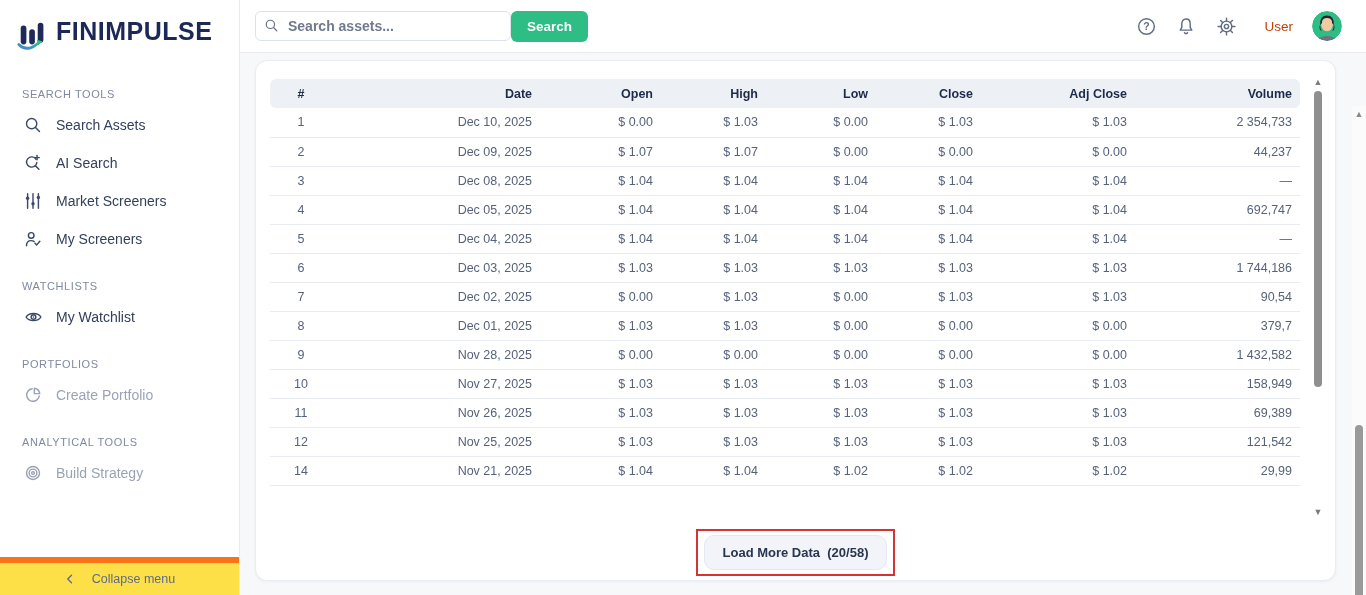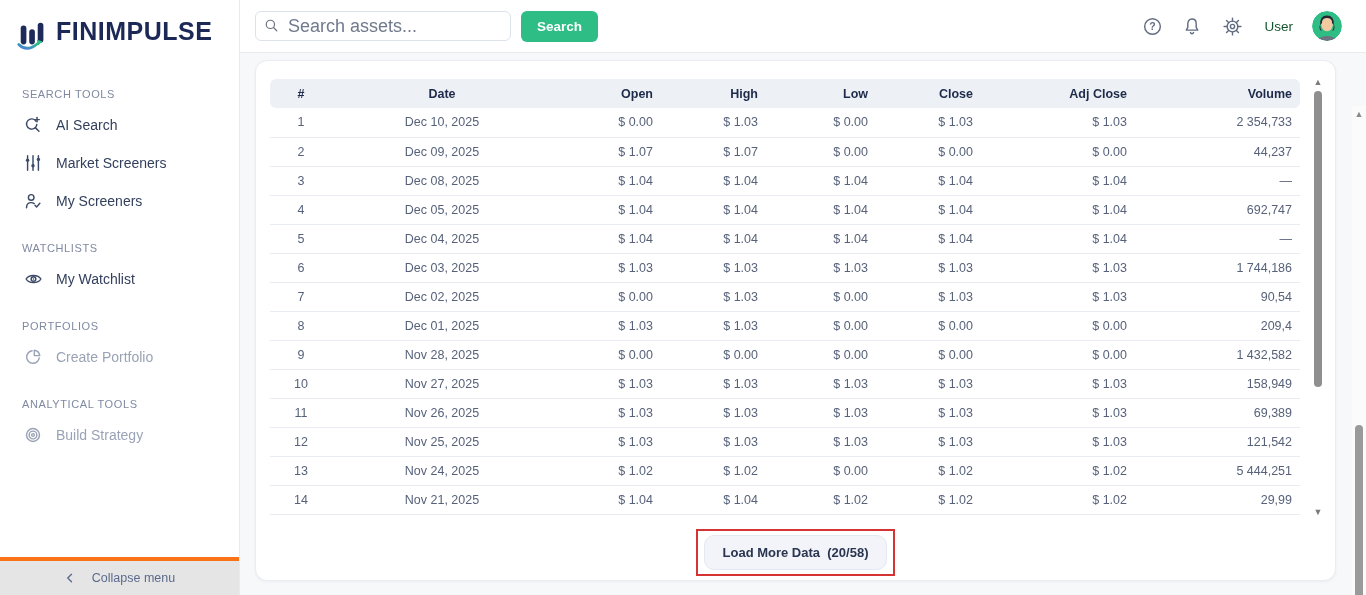--- a/index.html
+++ b/index.html
@@ -13,56 +13,56 @@
   .logo-text { font-size:25px; font-weight:bold; color:#1c2957; letter-spacing:.5px; }
   .nav { padding-top:14px; }
   .nav-section { margin-bottom:10px; }
   .nav-section-label { display:block; font-size:11px; font-weight:normal; color:#7f89a1;
                        letter-spacing:.6px; padding:12px 0 6px 22px; }
   .nav-item { display:flex; align-items:center; gap:13px; height:38px; padding-left:24px;
               font-size:14px; color:#33405d; cursor:pointer; }
   .nav-item .nav-ico { width:19px; height:19px; display:flex; align-items:center; color:#3c4a68; }
   .nav-item.muted { color:#9aa3b6; }
   .nav-item.muted .nav-ico { color:#9aa3b6; }
-  .collapse-area { position:absolute; bottom:0; left:0; width:239px; border-top:4px solid #f97316;
+  .collapse-area { position:absolute; bottom:0; left:0; width:239px; border-top:6px solid #f97316;
                    height:38px; display:flex; align-items:center; justify-content:center;
-                   gap:16px; color:#5c6b8c; font-size:12.5px; cursor:pointer; background:#e5e5e5; }
+                   gap:16px; color:#5c6b8c; font-size:12.5px; cursor:pointer; background:#fde047; }
 
   
   .topbar { position:absolute; left:240px; top:0; width:1126px; height:53px; background:#fff;
             border-bottom:1px solid #e8eaf0; display:flex; align-items:center; }
   .search-wrap { position:relative; margin-left:15px; }
   .search-wrap .mag { position:absolute; left:9px; top:7px; color:#6a7386; }
   .search-input { width:256px; height:30px; border:1px solid #dde2ea; border-radius:6px;
-                  padding:0 10px 0 32px; font-size:18px; color:#3a4560; outline:none;
-                  font-family:"Liberation Sans", sans-serif; background:#fff; }
+                  padding:0 10px 0 32px; font-size:14px; color:#3a4560; outline:none;
+                  font-family:"Liberation Sans", sans-serif; background:#fff;font-weight:bold; }
   .search-input::placeholder { color:#707a8c; }
-  .search-btn { margin-left:10px; height:31px; padding:0 16px; background:#2ebd85; border:none;
+  .search-btn { height:31px; padding:0 16px; background:#2ebd85; border:none;
                 border-radius:6px; color:#fff; font-size:13.5px; font-weight:bold; cursor:pointer;
                 font-family:"Liberation Sans", sans-serif; }
   .topbar-right { margin-left:auto; display:flex; align-items:center; gap:19px; padding-right:24px; }
   .tb-ico { width:21px; height:21px; color:#626d82; cursor:pointer; display:flex; align-items:center; }
-  .user-label { font-size:13.5px; color:#14532d; margin-left:2px; }
+  .user-label { font-size:13.5px; color:#c2410c; margin-left:8px; }
   .avatar { width:30px; height:30px; border-radius:50%; overflow:hidden; cursor:pointer; }
 
   
   .content { position:absolute; left:240px; top:53px; width:1126px; height:542px; background:#f7f8fa; }
   .card { position:absolute; left:15px; top:7px; width:1081px; height:521px; background:#fff;
           border:1px solid #e9ecf2; border-radius:12px; box-shadow:0 1px 3px rgba(20,30,60,.05); }
 
   table.data { border-collapse:collapse; table-layout:fixed; width:1030px;
                margin:18px 0 0 14px; }
   .data th { background:#edf1f6; font-size:12.5px; font-weight:bold; color:#1e2a4a;
              height:29px; white-space:nowrap; }
   .data th:first-child { border-radius:6px 0 0 6px; }
   .data th:last-child  { border-radius:0 6px 6px 0; }
   .data td { font-size:12.5px; color:#57627a; height:29px; border-bottom:1px solid #e9edf2;
              white-space:nowrap; background:#fff; }
   .c-center { text-align:center; }
-  .c-left   { text-align:center; padding-left:20px; }
+  .c-left   { text-align:right; padding-left:20px; }
   .c-right  { text-align:right; padding-right:8px; }
 
   
   .loadmore-row { position:absolute; left:0; top:468px; width:100%; display:flex; justify-content:center; }
   .annotation-box { border:2px solid #d63434; padding:4px 6px; }
   .loadmore-btn { background:#f2f4f9; border:1px solid #e4e9f1; border-radius:10px;
                   padding:9px 18px; font-size:13px; font-weight:bold; color:#2a3550;
                   cursor:pointer; font-family:"Liberation Sans", sans-serif; white-space:nowrap; }
 
   
@@ -102,20 +102,29 @@
         <rect x="23" y="5" width="6" height="21" rx="3" fill="#1e2a5a"></rect>
         <path d="M3 28 C 9 34, 16 33, 23 27" fill="none" stroke="url(#swoosh)" stroke-width="3" stroke-linecap="round"></path>
         <path d="M22 23 L28 24.5 L23.5 29 Z" fill="#2ebd85"></path>
       </svg>
     </span>
     <span class="logo-text">FINIMPULSE</span>
   </div>
   <nav class="nav" id="sidebar-nav">
       <div class="nav-section">
         <span class="nav-section-label">SEARCH TOOLS</span>
+        <div class="nav-item">
+          <span class="nav-ico">
+            <svg width="18" height="18" viewBox="0 0 20 20">
+              <circle cx="8.5" cy="8.5" r="5.7" fill="none" stroke="currentColor" stroke-width="1.6" stroke-linecap="round" stroke-linejoin="round"></circle>
+              <line x1="12.8" y1="12.8" x2="17.2" y2="17.2" fill="none" stroke="currentColor" stroke-width="1.6" stroke-linecap="round" stroke-linejoin="round"></line>
+            </svg>
+          </span>
+          <span>Search Assets</span>
+        </div>
         <div class="nav-item">
           <span class="nav-ico">
             <svg width="18" height="18" viewBox="0 0 20 20">
               <path d="M13.4 5.9 A5.7 5.7 0 1 0 14.2 9.5" fill="none" stroke="currentColor" stroke-width="1.6" stroke-linecap="round" stroke-linejoin="round"></path>
               <line x1="12.8" y1="13.2" x2="16.6" y2="17" fill="none" stroke="currentColor" stroke-width="1.6" stroke-linecap="round" stroke-linejoin="round"></line>
               <line x1="14.5" y1="1.5" x2="14.5" y2="6.5" fill="none" stroke="currentColor" stroke-width="1.6" stroke-linecap="round" stroke-linejoin="round"></line>
               <line x1="12" y1="4" x2="17" y2="4" fill="none" stroke="currentColor" stroke-width="1.6" stroke-linecap="round" stroke-linejoin="round"></line>
             </svg>
           </span>
           <span>AI Search</span>
@@ -351,21 +360,21 @@
             <td class="c-right">90,54</td>
           </tr>
           <tr>
             <td class="c-center">8</td>
             <td class="c-left">Dec 01, 2025</td>
             <td class="c-right">$ 1.03</td>
             <td class="c-right">$ 1.03</td>
             <td class="c-right">$ 0.00</td>
             <td class="c-right">$ 0.00</td>
             <td class="c-right">$ 0.00</td>
-            <td class="c-right">209,4</td>
+            <td class="c-right">379,7</td>
           </tr>
           <tr>
             <td class="c-center">9</td>
             <td class="c-left">Nov 28, 2025</td>
             <td class="c-right">$ 0.00</td>
             <td class="c-right">$ 0.00</td>
             <td class="c-right">$ 0.00</td>
             <td class="c-right">$ 0.00</td>
             <td class="c-right">$ 0.00</td>
             <td class="c-right">1 432,582</td>
@@ -392,30 +401,20 @@
           </tr>
           <tr>
             <td class="c-center">12</td>
             <td class="c-left">Nov 25, 2025</td>
             <td class="c-right">$ 1.03</td>
             <td class="c-right">$ 1.03</td>
             <td class="c-right">$ 1.03</td>
             <td class="c-right">$ 1.03</td>
             <td class="c-right">$ 1.03</td>
             <td class="c-right">121,542</td>
-          </tr>
-          <tr>
-            <td class="c-center">13</td>
-            <td class="c-left">Nov 24, 2025</td>
-            <td class="c-right">$ 1.02</td>
-            <td class="c-right">$ 1.02</td>
-            <td class="c-right">$ 0.00</td>
-            <td class="c-right">$ 1.02</td>
-            <td class="c-right">$ 1.02</td>
-            <td class="c-right">5 444,251</td>
           </tr>
           <tr>
             <td class="c-center">14</td>
             <td class="c-left">Nov 21, 2025</td>
             <td class="c-right">$ 1.04</td>
             <td class="c-right">$ 1.04</td>
             <td class="c-right">$ 1.02</td>
             <td class="c-right">$ 1.02</td>
             <td class="c-right">$ 1.02</td>
             <td class="c-right">29,99</td>

